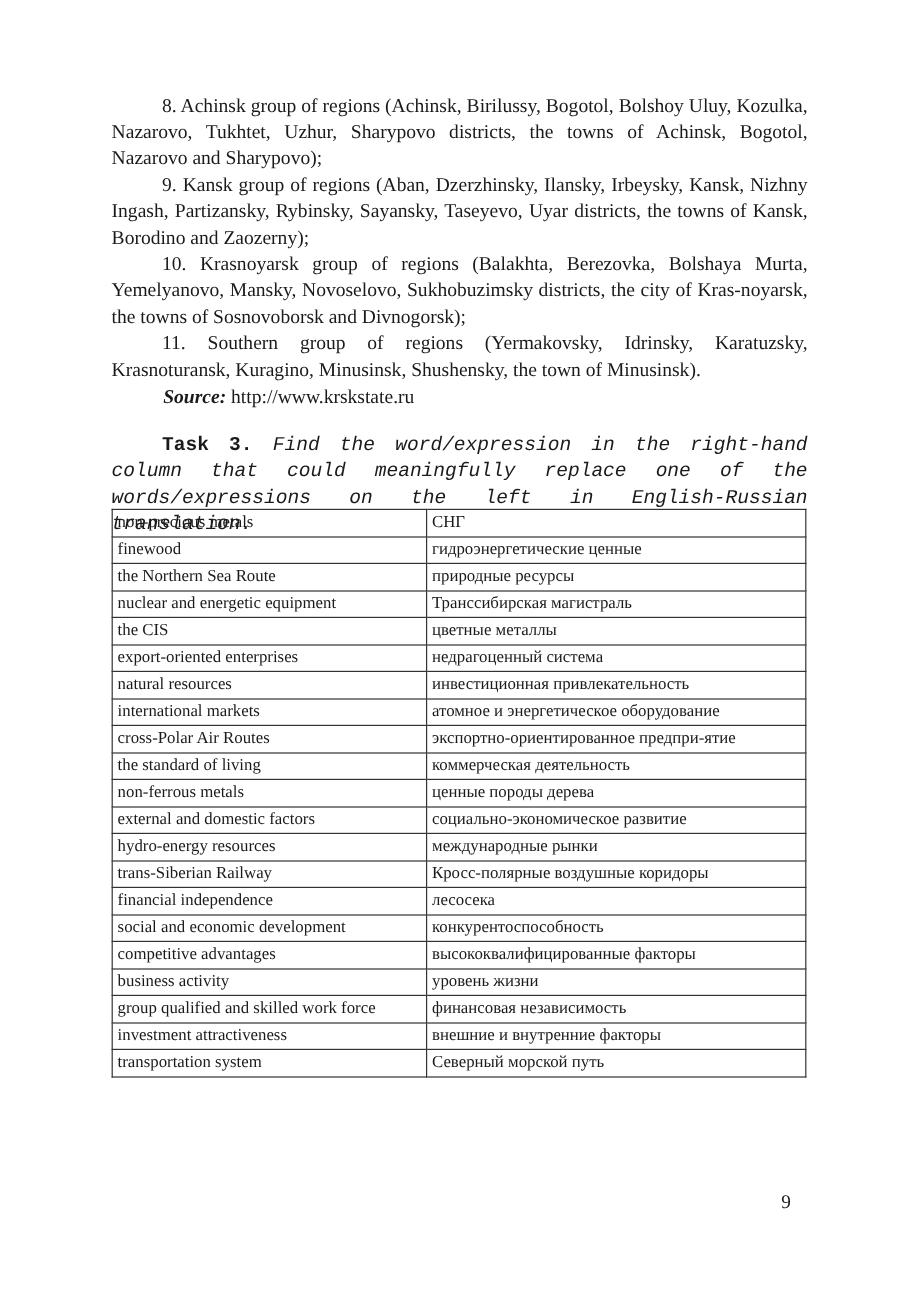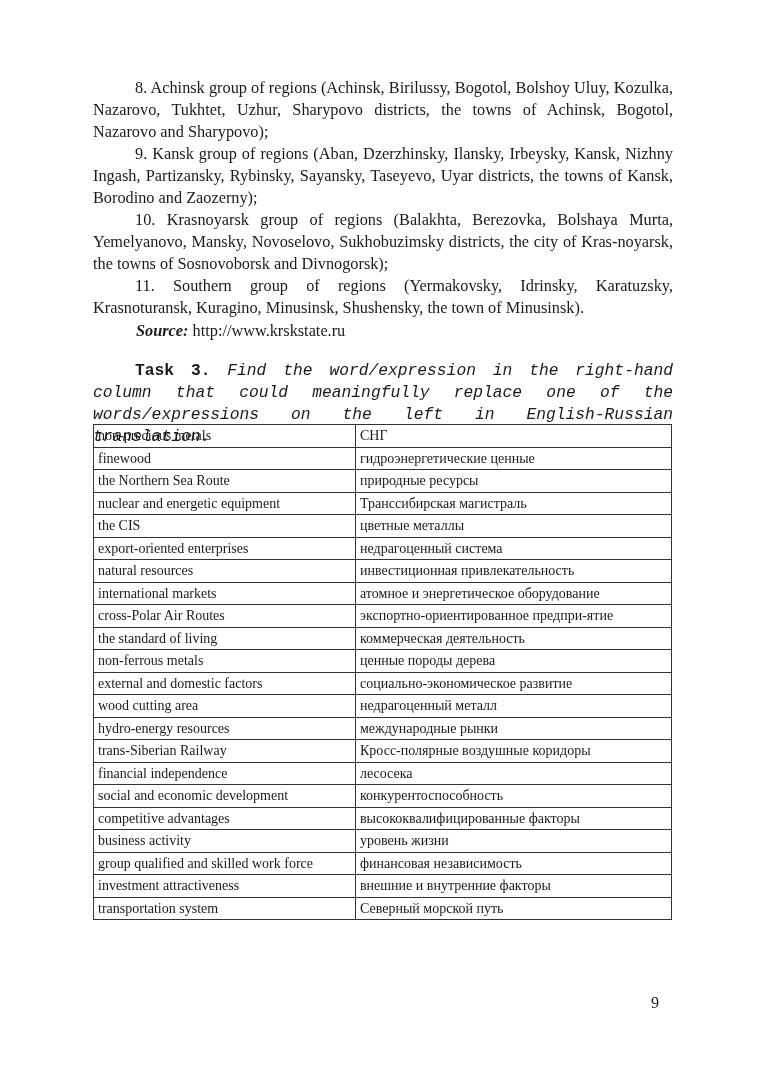--- a/index.html
+++ b/index.html
@@ -84,24 +84,20 @@
       </tr>
       <tr>
         <td class="en">non-ferrous metals</td>
         <td class="ru">ценные породы дерева</td>
       </tr>
       <tr>
         <td class="en">external and domestic factors</td>
         <td class="ru">социально-экономическое развитие</td>
       </tr>
       <tr>
-        <td class="en">wood cutting area</td>
-        <td class="ru">недрагоценный металл</td>
-      </tr>
-      <tr>
         <td class="en">hydro-energy resources</td>
         <td class="ru">международные рынки</td>
       </tr>
       <tr>
         <td class="en">trans-Siberian Railway</td>
         <td class="ru">Кросс-полярные воздушные коридоры</td>
       </tr>
       <tr>
         <td class="en">financial independence</td>
         <td class="ru">лесосека</td>

